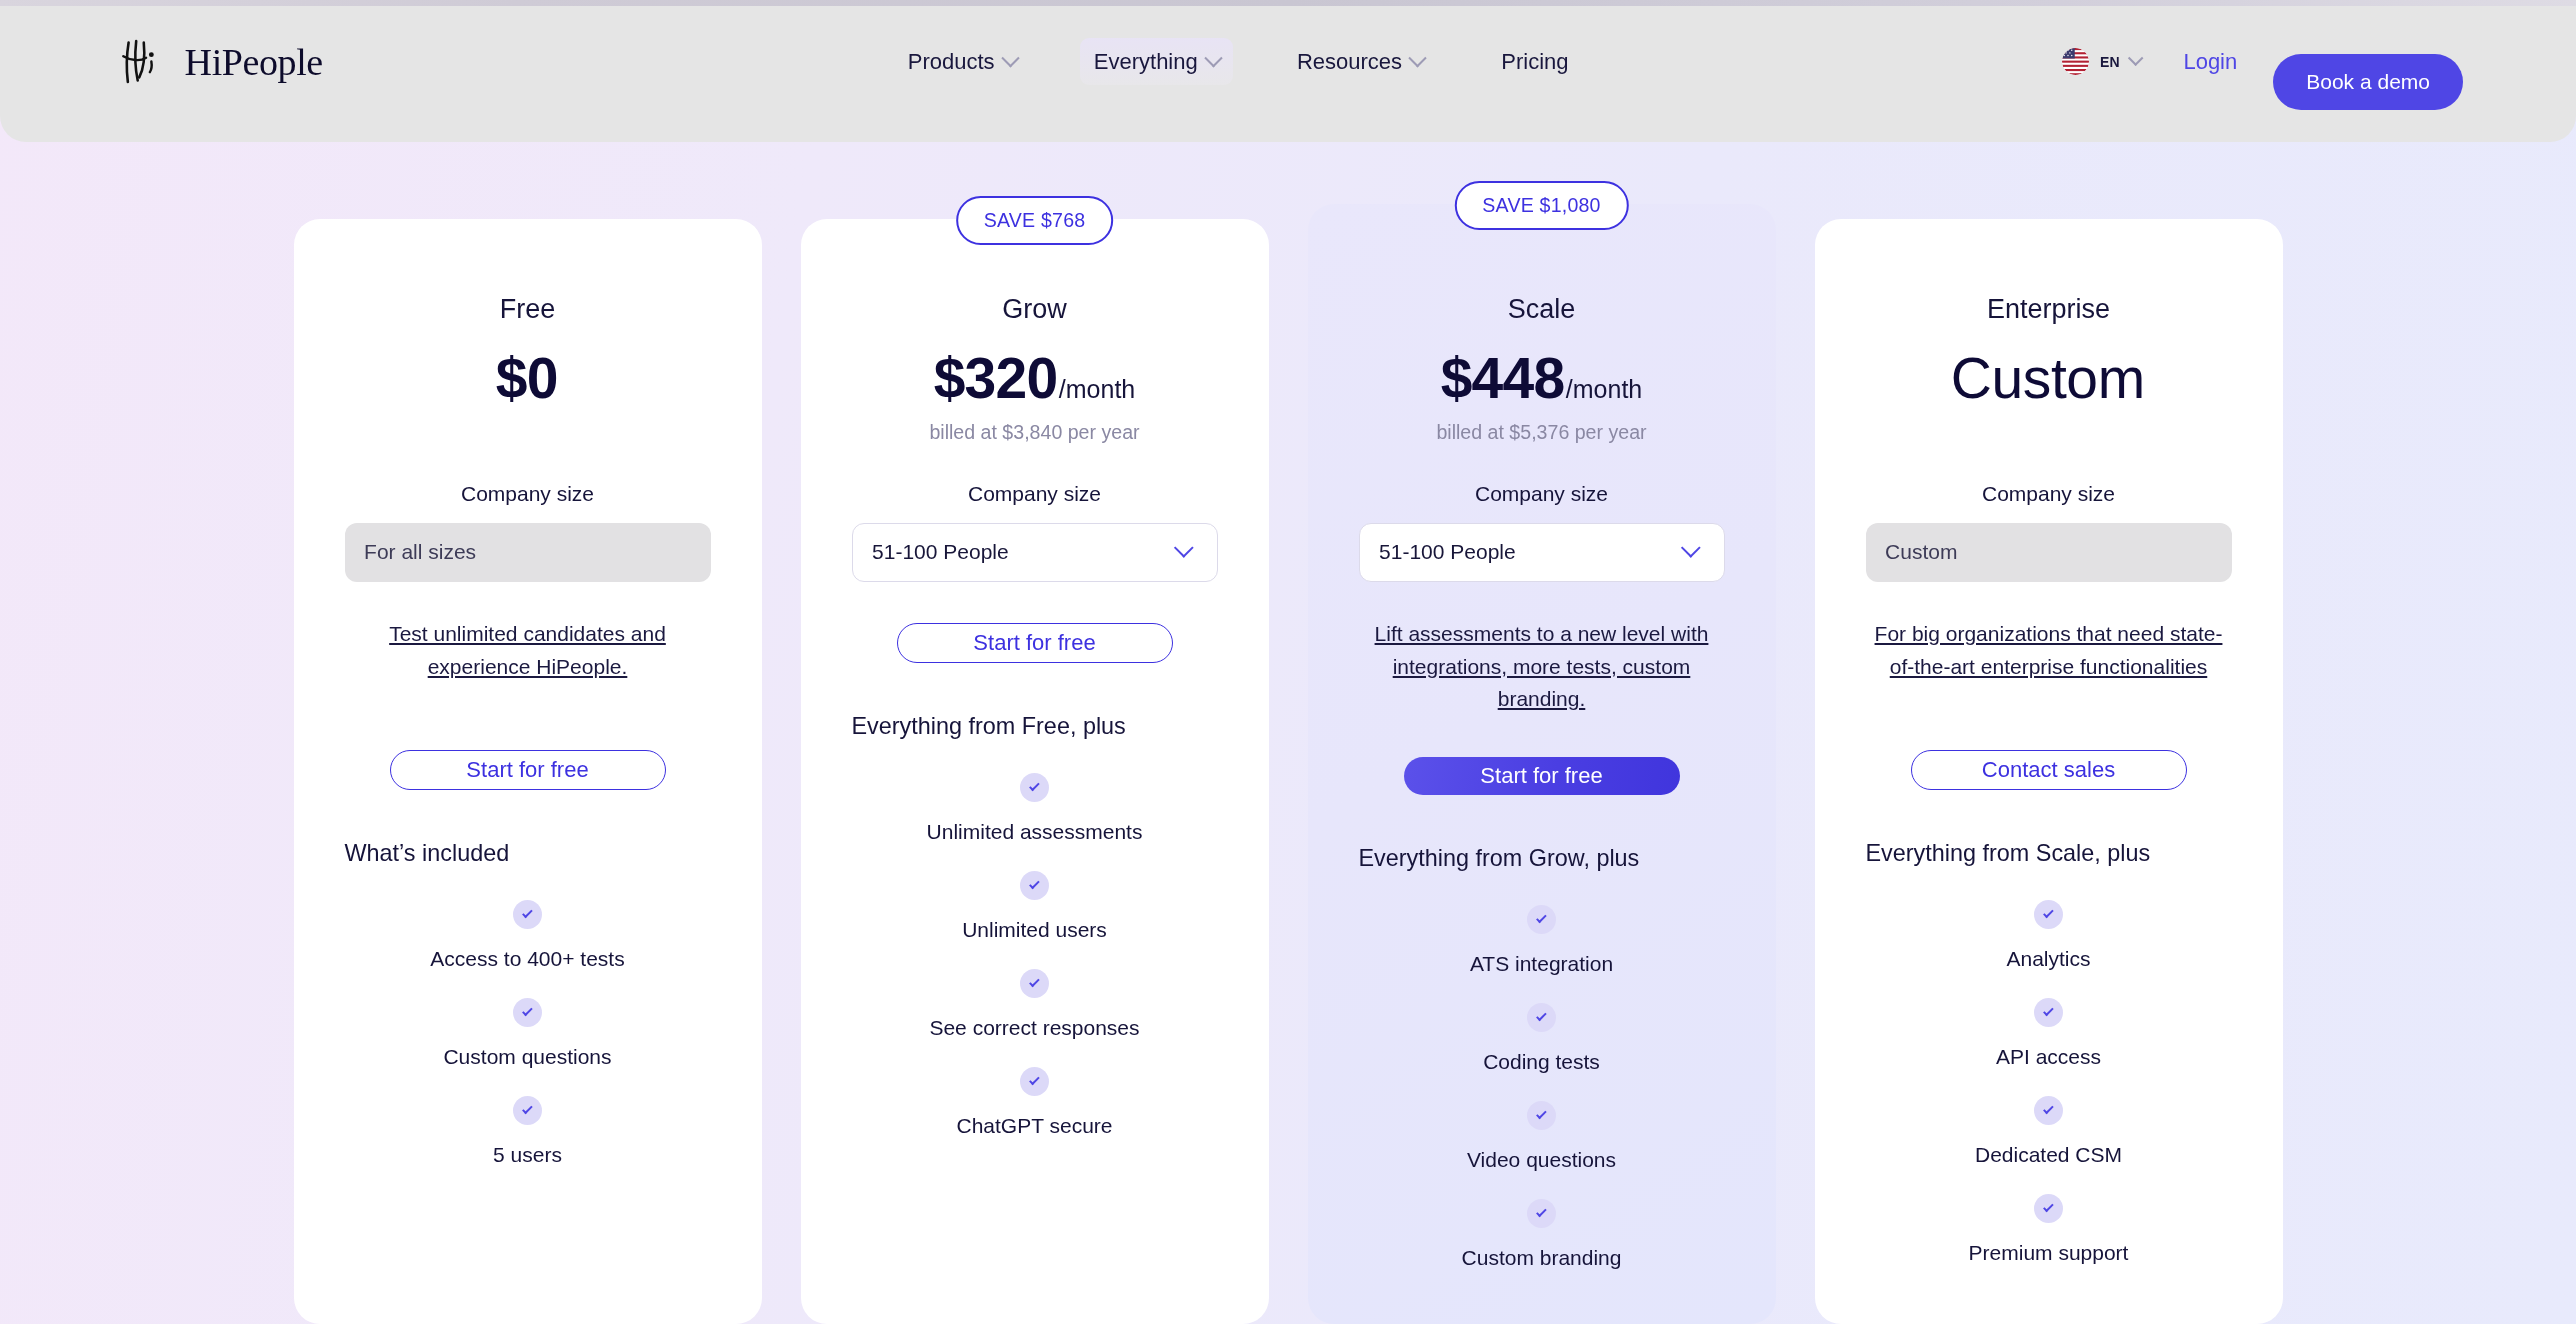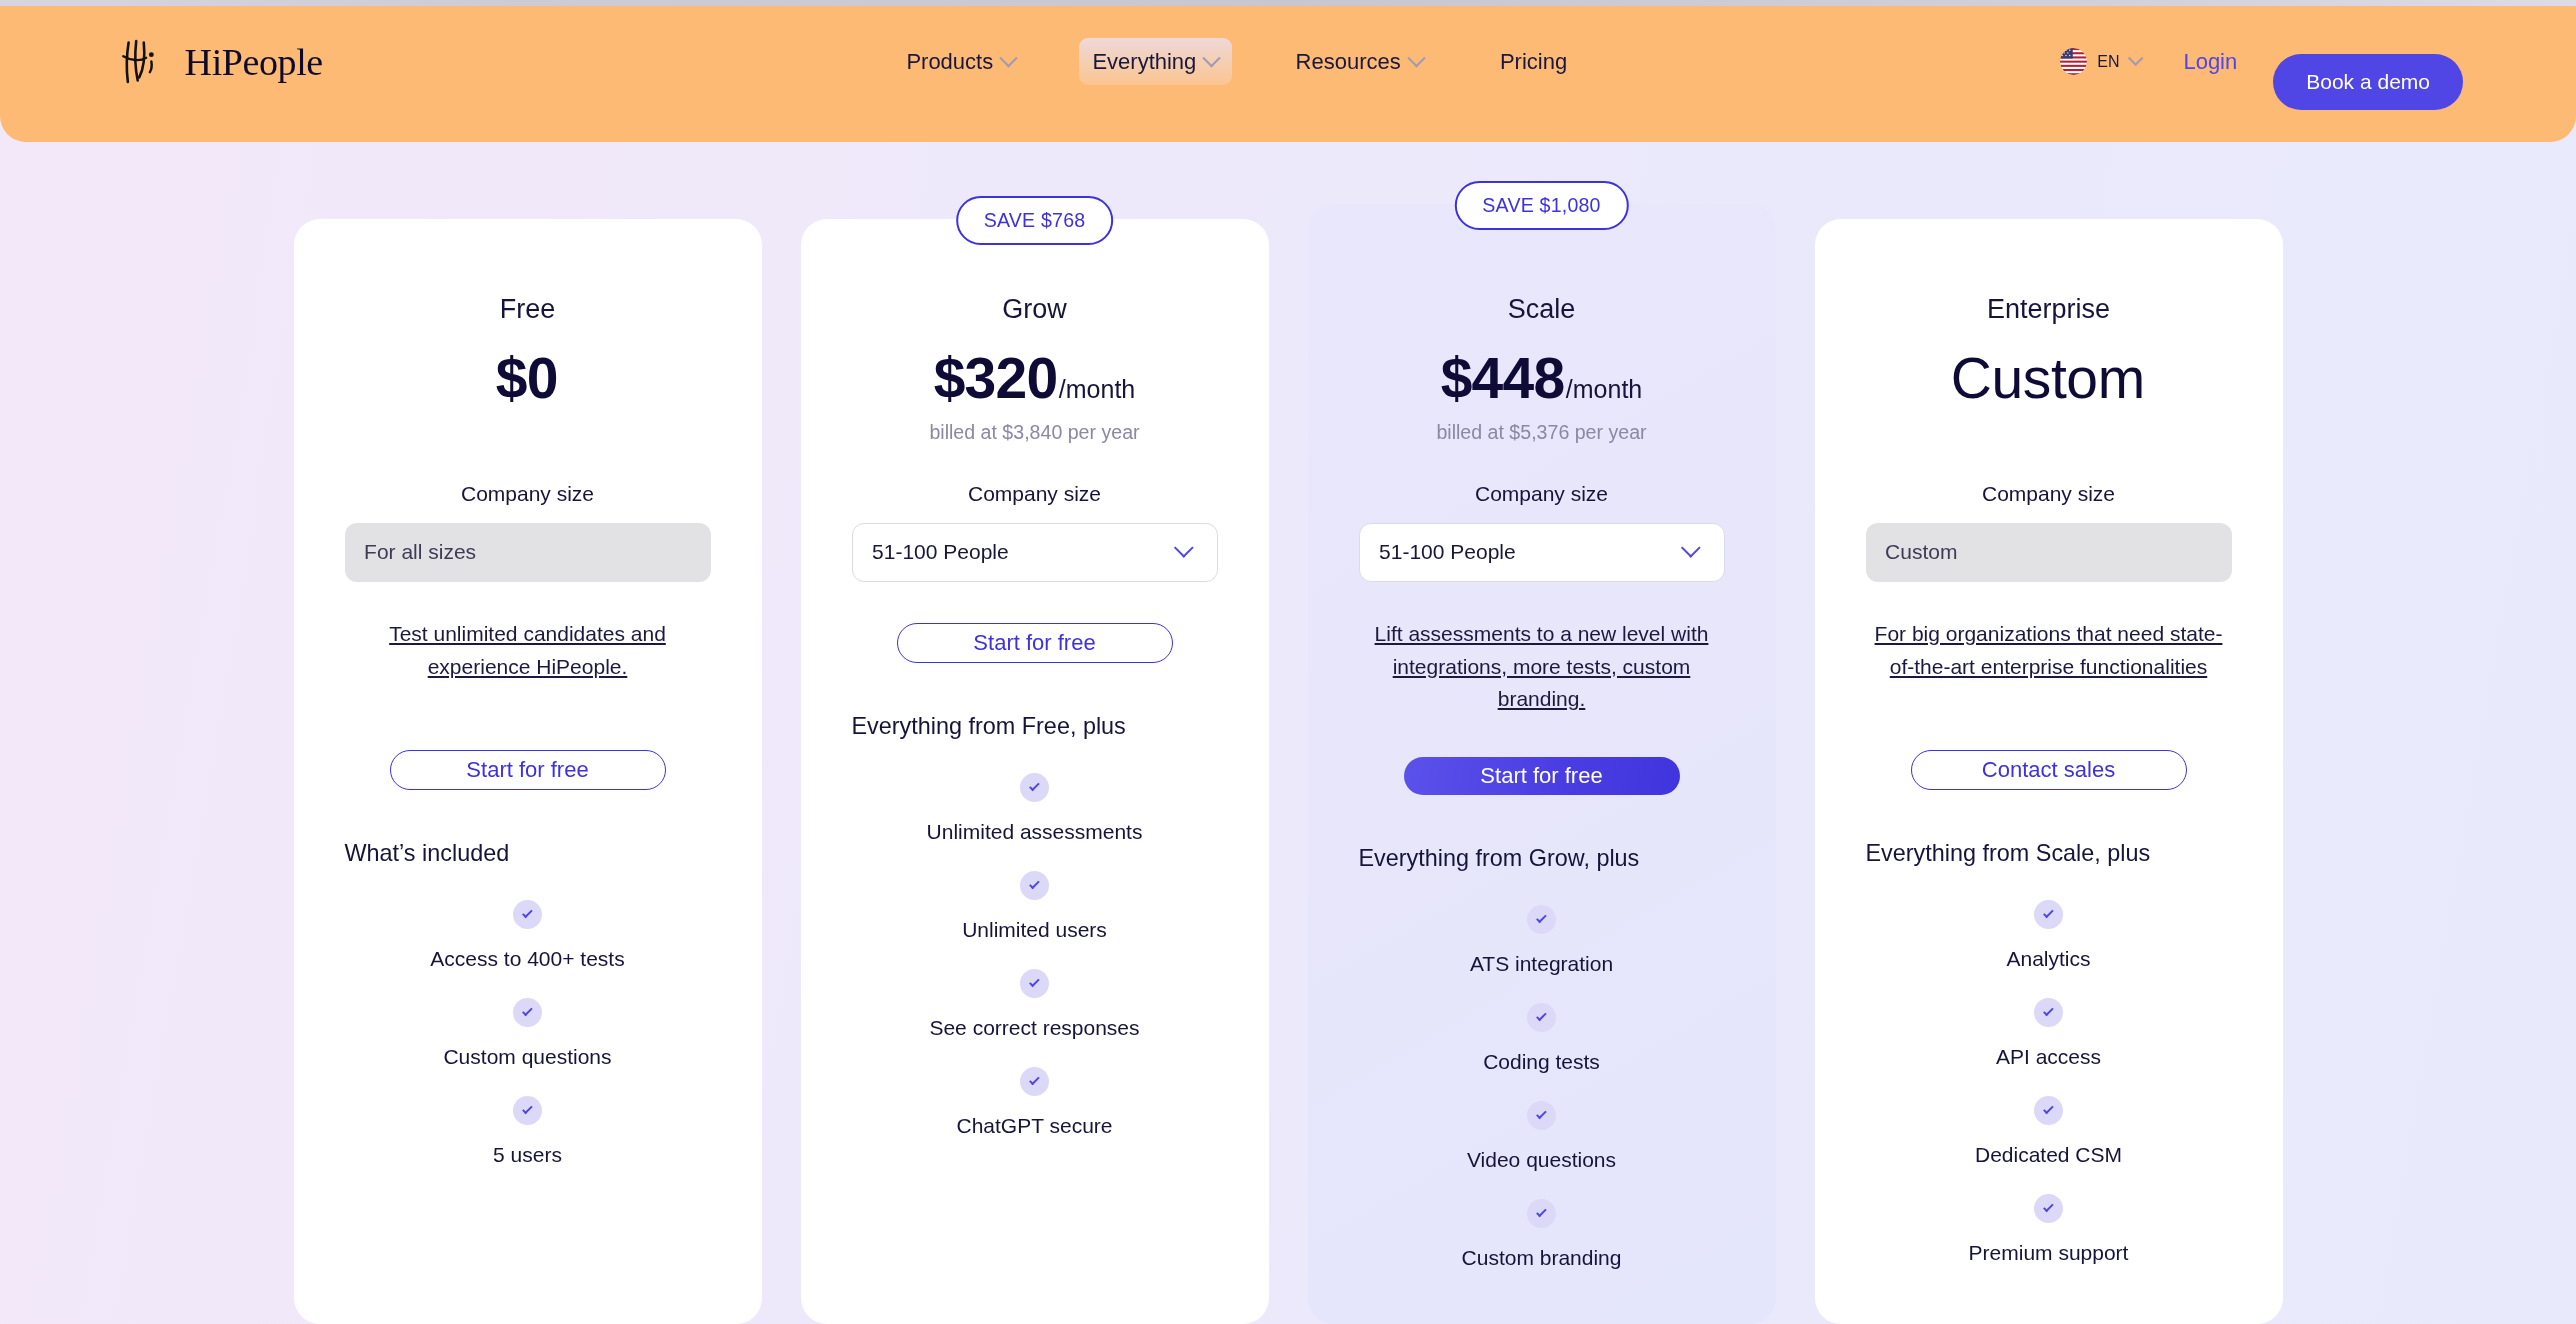--- a/index.html
+++ b/index.html
@@ -23,21 +23,21 @@
     height: 10.6px;
     background: linear-gradient(90deg, #d9d5de 0%, #cfcbd6 20%, #c9c6d2 50%, #d2cfdb 80%, #dedbe4 100%);
   }
 
   header.navbar {
     position: absolute;
     top: 6px;
     left: 0;
     right: 0;
     height: 136px;
-    background: #fdba74;
+    background: #e5e5e5;
     border-bottom-left-radius: 26px;
     border-bottom-right-radius: 26px;
     display: flex;
     align-items: flex-start;
     padding-top: 32px;
     z-index: 20;
   }
 
   .nav-inner {
     width: 100%;
@@ -109,21 +109,21 @@
     cursor: pointer;
     margin-right: 42px;
   }
   .flag {
     width: 27px; height: 27px;
     border-radius: 50%;
     overflow: hidden;
     display: block;
     flex: 0 0 auto;
   }
-  .lang-label { font-size: 16px; color: #19173d; font-weight: 400; }
+  .lang-label { font-size: 14px; color: #19173d; font-weight: 700; }
   .lang .chev { width: 11.3px; height: 11.3px; }
 
   .login-link {
     font-size: 22px;
     color: #4f46e5;
     margin-right: 36px;
     cursor: pointer;
     white-space: nowrap;
   }
   .demo-btn {

